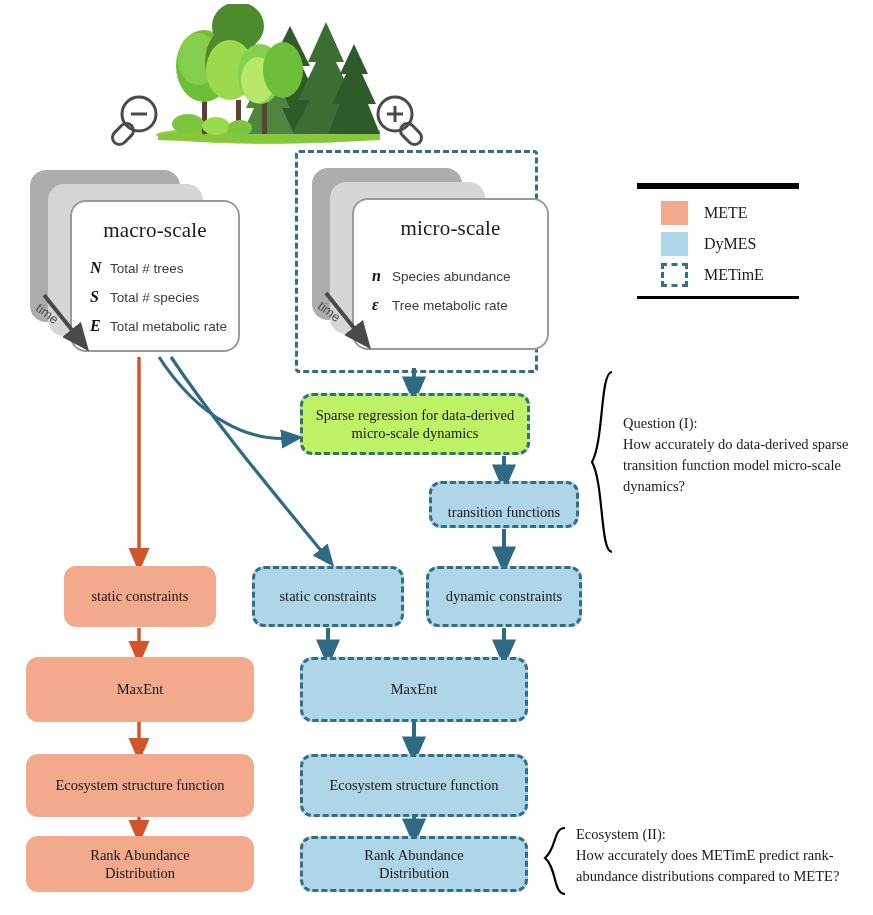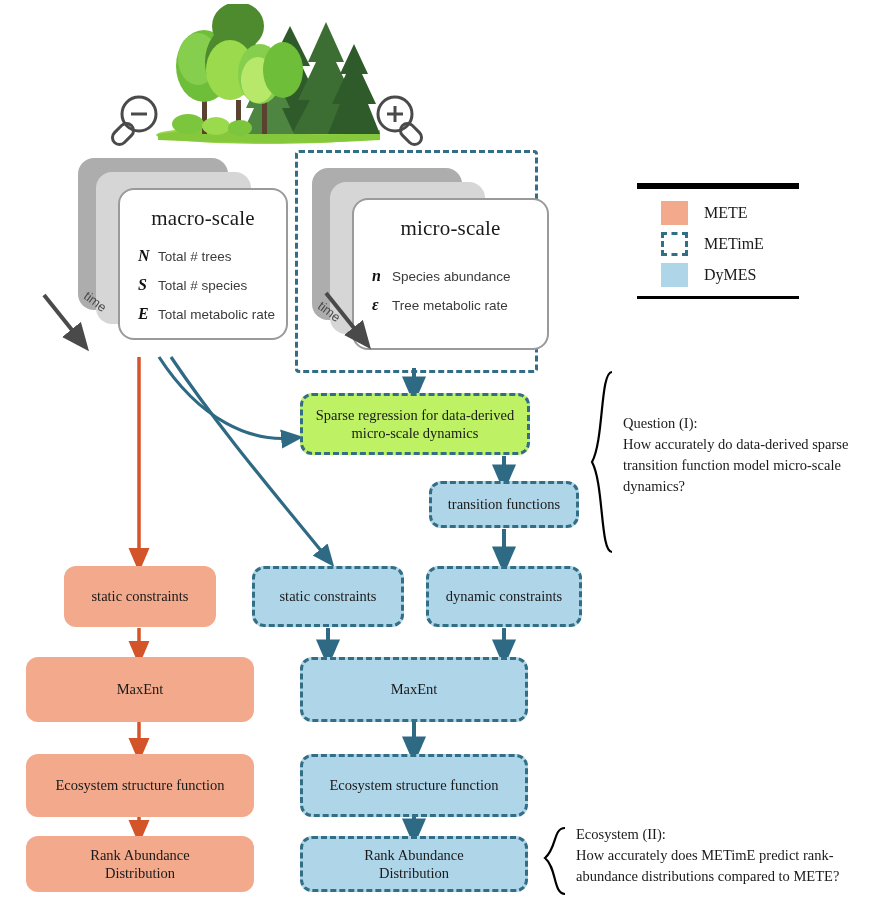--- a/index.html
+++ b/index.html
@@ -99,21 +99,21 @@
 
 <div class="abs" style="left:368px;top:92px;width:58px;height:58px;">
   <svg width="58" height="58" viewBox="0 0 58 58">
     <circle cx="27" cy="22" r="17" fill="none" stroke="#4a4a4a" stroke-width="3"></circle>
     <line x1="19" y1="22" x2="35" y2="22" stroke="#4a4a4a" stroke-width="3"></line>
     <line x1="27" y1="14" x2="27" y2="30" stroke="#4a4a4a" stroke-width="3"></line>
     <rect x="36" y="30" width="14" height="24" rx="7" fill="none" stroke="#4a4a4a" stroke-width="3" transform="rotate(-45 43 42)"></rect>
   </svg>
 </div>
 
-<div class="stack" style="left:30px;top:158px;width:198px;height:185px;margin-left:48px;">
+<div class="stack" style="left:30px;top:170px;width:198px;height:185px;">
   <div class="card back" style="left:0;top:0;width:150px;height:152px;"></div>
   <div class="card mid" style="left:18px;top:14px;width:155px;height:152px;"></div>
   <div class="card front" style="left:40px;top:30px;width:170px;height:152px;">
     <div class="card-title">macro-scale</div>
     <div class="varlist">
       <div class="varrow">
         <span class="varsym">N</span>
         <span>Total # trees</span>
       </div>
       <div class="varrow">
@@ -151,26 +151,26 @@
 </div>
 
 <div class="legend" style="left:637px;top:183px;width:162px;">
   <div class="legend-rule"></div>
   <div class="legend-rule"></div>
   <div class="legend-row" style="margin-top:8px;">
     <span class="swatch mete"></span>
     <span class="legend-label">METE</span>
   </div>
   <div class="legend-row">
+    <span class="swatch dymes"></span>
+    <span class="legend-label">DyMES</span>
+  </div>
+  <div class="legend-row">
     <span class="swatch dash"></span>
     <span class="legend-label">METimE</span>
-  </div>
-  <div class="legend-row">
-    <span class="swatch dymes"></span>
-    <span class="legend-label">DyMES</span>
   </div>
   <div class="legend-rule" style="margin-top:6px;"></div>
 </div>
 
 <svg class="overlay">
   <defs>
     <marker id="ar-orange" markerWidth="7" markerHeight="7" refX="3.4" refY="3" orient="auto">
         <path d="M0,0 L7,3 L0,6 z" fill="#D4542A"></path>
       </marker>
     <marker id="ar-blue" markerWidth="7" markerHeight="7" refX="3.4" refY="3" orient="auto">
@@ -212,21 +212,21 @@
 
   <path d="M612 372 C 600 372 604 440 592 462 C 604 484 600 552 612 552" fill="none" stroke="#000" stroke-width="2.2"></path>
 
   <path d="M565 828 C 553 828 557 848 545 858 C 557 868 553 894 565 894" fill="none" stroke="#000" stroke-width="2.2"></path>
 </svg>
 
 <div class="box dashed-plain" style="left:300px;top:393px;width:230px;height:62px;background:#bef264;">
   <span>Sparse regression for data-derived micro-scale dynamics</span>
 </div>
 
-<div class="box dashed" style="left:429px;top:481px;width:150px;height:47px;">
+<div class="box dashed" style="left:429px;top:481px;width:150px;height:47px;align-items:flex-end;">
   <span>transition functions</span>
 </div>
 
 <div class="box mete" style="left:64px;top:566px;width:152px;height:61px;">
   <span>static constraints</span>
 </div>
 
 <div class="box dashed" style="left:252px;top:566px;width:152px;height:61px;">
   <span>static constraints</span>
 </div>

